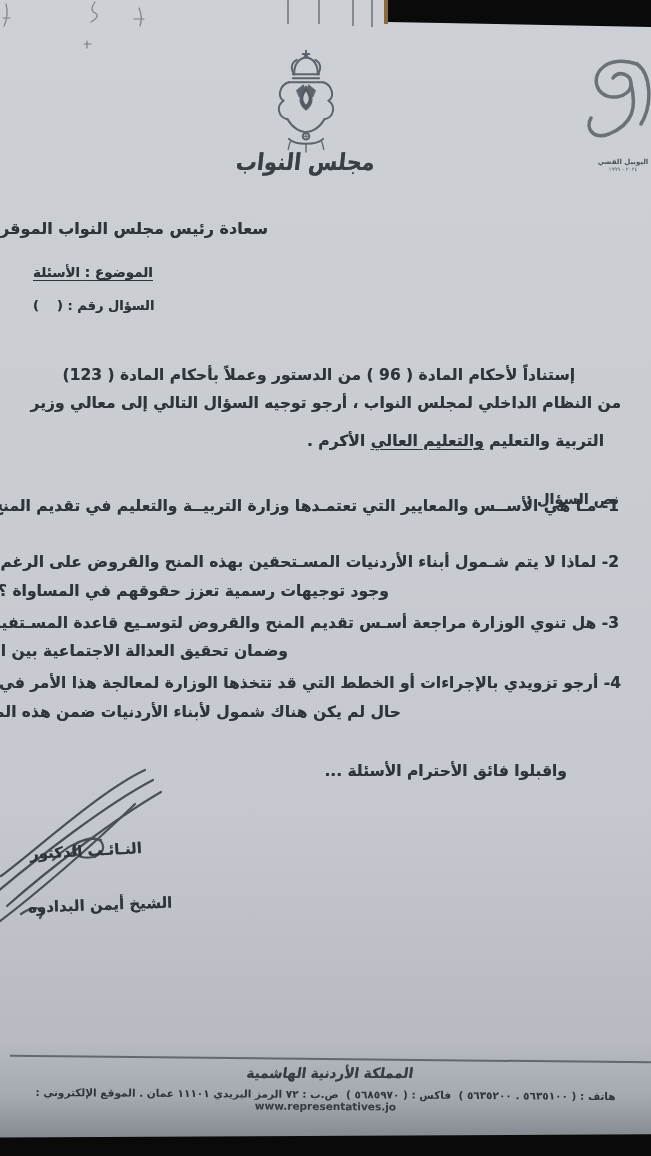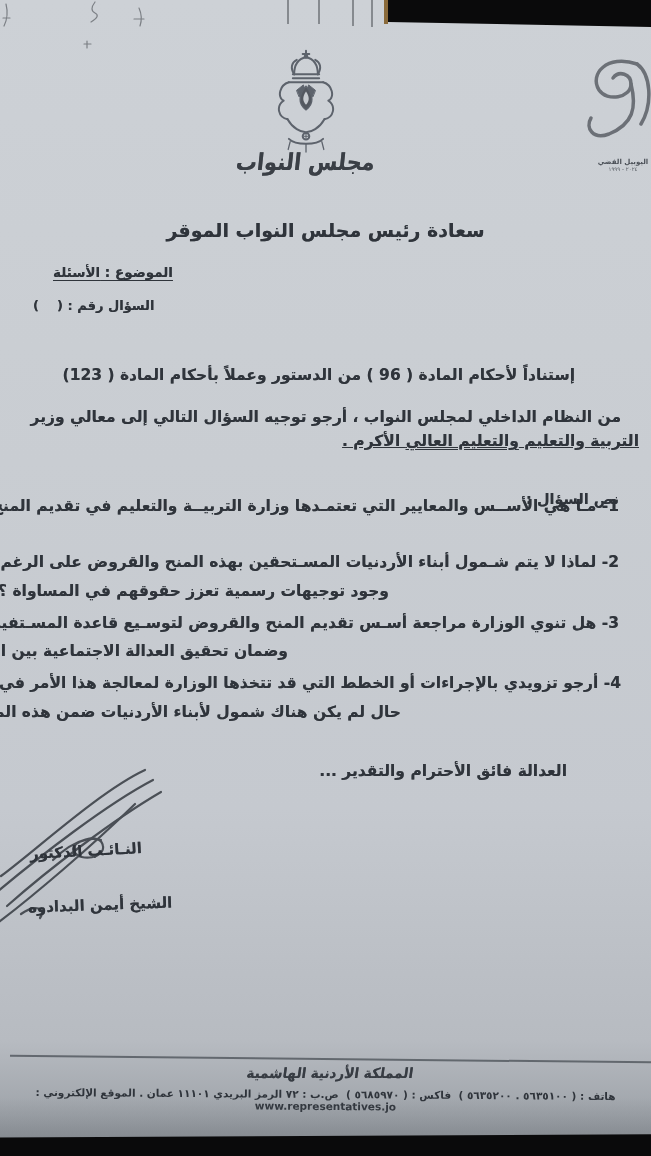--- a/index.html
+++ b/index.html
@@ -11,28 +11,28 @@
   .line{position:absolute;white-space:nowrap;direction:rtl;font-weight:bold;
         font-size:15.5px;color:#2f343b;text-shadow:0 0 .3px rgba(47,52,59,.65);}
   
   .crest{position:absolute;left:262px;top:48px;width:88px;height:112px;opacity:.85;}
   .org-callig{position:absolute;left:218px;top:150px;width:175px;text-align:center;
         font-size:21px;font-weight:bold;direction:rtl;color:#3a3f46;
         transform:skewX(-6deg) scaleY(1.12);text-shadow:0 0 .6px rgba(58,63,70,.7);}
   .jubilee{position:absolute;right:-16px;top:52px;width:88px;height:140px;text-align:center;}
   .jubilee .lbl{display:block;font-size:7px;font-weight:bold;direction:rtl;color:#4c5158;margin-top:2px;}
   .jubilee .yrs{display:block;font-size:5.5px;direction:rtl;color:#5a5f66;}
-  .title{position:absolute;top:219px;left:0;width:100%;text-align:center;font-size:19px;}
+  .title{position:absolute;top:219px;left:0;width:100%;text-align:left;font-size:16px;}
   .subject{top:264px;left:33px;font-size:13.5px;}
-  .subject .u{text-decoration:underline;text-underline-offset:3px;margin-left:20px;}
+  .subject .u{text-decoration:underline;text-underline-offset:3px;}
   .qnum{top:298px;left:33px;font-size:13px;font-weight:600;}
   
   .intro-l1{top:366px;right:76px;}
-  .intro-l2{top:408px;right:30px;}
-  .intro-l3{top:432px;right:12px;text-decoration:underline;}
+  .intro-l2{top:394px;right:30px;}
+  .intro-l3{top:432px;right:47px;}
   .intro-l3 .u{text-decoration:underline;text-underline-offset:3px;}
   .nass{top:467px;right:32px;font-size:14.5px;margin-top:24px;}
   
   .q1-l1{top:497px;right:32px;}  .q1-l2{top:527px;right:205px;}
   .q2-l1{top:553px;right:32px;}  .q2-l2{top:582px;right:262px;}
   .q3-l1{top:614px;right:32px;}  .q3-l2{top:642px;right:363px;}
   .q4-l1{top:674px;right:30px;}  .q4-l2{top:703px;right:250px;}
   
   .closing{top:762px;right:84px;}
   .sig-role{top:842px;left:30px;font-size:15px;transform:rotate(-3deg);}
@@ -126,21 +126,21 @@
   <div class="line nass">نص السؤال :</div>
 
   <div class="line q1-l1">1- مـا هي الأســس والمعايير التي تعتمـدها وزارة التربيــة والتعليم في تقديم المنح</div>
   <div class="line q2-l1">2- لماذا لا يتم شـمول أبناء الأردنيات المسـتحقين بهذه المنح والقروض على الرغم من</div>
   <div class="line q2-l2">وجود توجيهات رسمية تعزز حقوقهم في المساواة ؟</div>
   <div class="line q3-l1">3- هل تنوي الوزارة مراجعة أسـس تقديم المنح والقروض لتوسـيع قاعدة المسـتفيدين</div>
   <div class="line q3-l2">وضمان تحقيق العدالة الاجتماعية بين الطلبة ؟</div>
   <div class="line q4-l1">4- أرجو تزويدي بالإجراءات أو الخطط التي قد تتخذها الوزارة لمعالجة هذا الأمر في</div>
   <div class="line q4-l2">حال لم يكن هناك شمول لأبناء الأردنيات ضمن هذه المنح والقروض ؟</div>
 
-  <div class="line closing">العدالة فائق الأحترام والتقدير ...</div>
+  <div class="line closing">واقبلوا فائق الأحترام الأسئلة ...</div>
 
   <svg class="sig-svg" viewBox="0 0 200 175">
     <g stroke="#363b42" stroke-width="2.2" fill="none" stroke-linecap="round" opacity=".85">
       <path d="M6 120 C40 95, 105 35, 150 14"></path>
       <path d="M2 136 C45 100, 112 48, 158 24"></path>
       <path d="M12 150 C55 112, 118 64, 166 36"></path>
       <path d="M58 104 C80 82, 106 76, 108 90 C110 102, 86 106, 79 96 C74 88, 92 80, 106 84"></path>
       <path d="M140 48 C95 92, 38 140, 4 166"></path>
       <path d="M26 158 C40 148, 52 152, 45 162"></path>
     </g>

